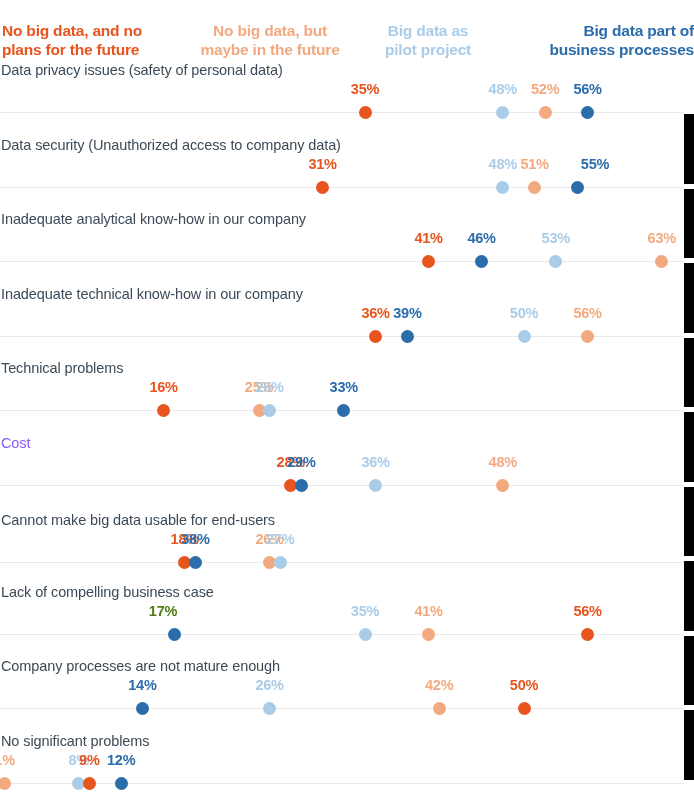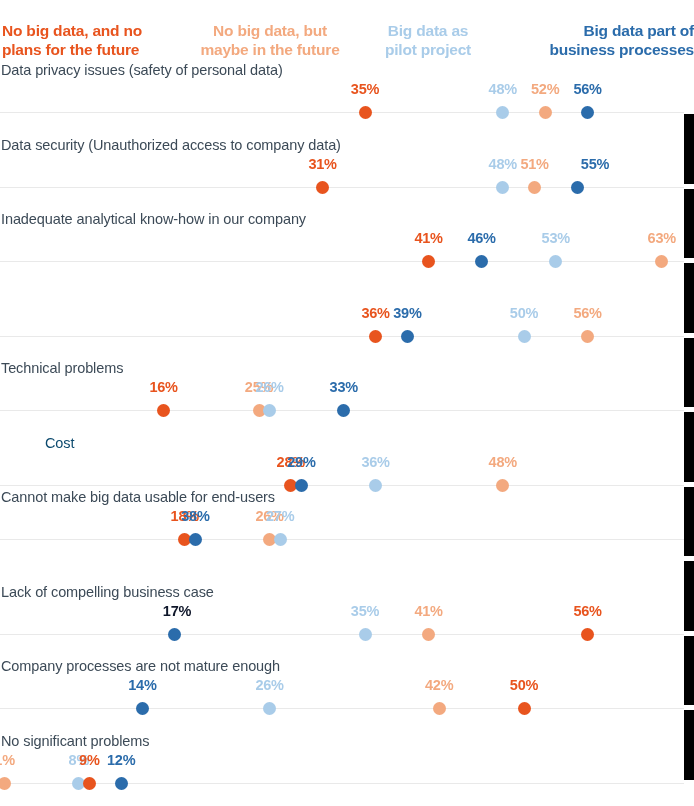--- a/index.html
+++ b/index.html
@@ -144,20 +144,21 @@
         <div class="dot" style="left: 428.6px; background: rgb(232, 84, 30);"></div>
         <div class="dot-label" style="left: 428.6px; color: rgb(232, 84, 30);">41%</div>
         <div class="dot" style="left: 481.6px; background: rgb(43, 108, 171);"></div>
         <div class="dot-label" style="left: 481.6px; color: rgb(43, 108, 171);">46%</div>
         <div class="dot" style="left: 555.8px; background: rgb(169, 204, 233);"></div>
         <div class="dot-label" style="left: 555.8px; color: rgb(169, 204, 233);">53%</div>
         <div class="dot" style="left: 661.8px; background: rgb(243, 169, 127);"></div>
         <div class="dot-label" style="left: 661.8px; color: rgb(243, 169, 127);">63%</div>
       </div>
       <div class="row" style="top: 279.5px;">
+        <div class="row-label" style="color: rgb(60, 74, 87);">Inadequate technical know-how in our company</div>
         <div class="row-axis" style="background: rgb(233, 233, 233);"></div>
         <div class="dot" style="left: 375.6px; background: rgb(232, 84, 30);"></div>
         <div class="dot-label" style="left: 375.6px; color: rgb(232, 84, 30);">36%</div>
         <div class="dot" style="left: 407.4px; background: rgb(43, 108, 171);"></div>
         <div class="dot-label" style="left: 407.4px; color: rgb(43, 108, 171);">39%</div>
         <div class="dot" style="left: 524px; background: rgb(169, 204, 233);"></div>
         <div class="dot-label" style="left: 524px; color: rgb(169, 204, 233);">50%</div>
         <div class="dot" style="left: 587.6px; background: rgb(243, 169, 127);"></div>
         <div class="dot-label" style="left: 587.6px; color: rgb(243, 169, 127);">56%</div>
       </div>
@@ -167,48 +168,48 @@
         <div class="dot" style="left: 163.6px; background: rgb(232, 84, 30);"></div>
         <div class="dot-label" style="left: 163.6px; color: rgb(232, 84, 30);">16%</div>
         <div class="dot" style="left: 259px; background: rgb(243, 169, 127);"></div>
         <div class="dot-label" style="left: 259px; color: rgb(243, 169, 127);">25%</div>
         <div class="dot" style="left: 269.6px; background: rgb(169, 204, 233);"></div>
         <div class="dot-label" style="left: 269.6px; color: rgb(169, 204, 233);">26%</div>
         <div class="dot" style="left: 343.8px; background: rgb(43, 108, 171);"></div>
         <div class="dot-label" style="left: 343.8px; color: rgb(43, 108, 171);">33%</div>
       </div>
       <div class="row" style="top: 428.5px;">
-        <div class="row-label" style="color: #0c4a6e; margin-left: 44px;">Cost</div>
+        <div class="row-label" style="color: #8b5cf6;">Cost</div>
         <div class="row-axis" style="background: rgb(233, 233, 233);"></div>
         <div class="dot" style="left: 290.8px; background: rgb(232, 84, 30);"></div>
         <div class="dot-label" style="left: 290.8px; color: rgb(232, 84, 30);">28%</div>
         <div class="dot" style="left: 301.4px; background: rgb(43, 108, 171);"></div>
         <div class="dot-label" style="left: 301.4px; color: rgb(43, 108, 171);">29%</div>
         <div class="dot" style="left: 375.6px; background: rgb(169, 204, 233);"></div>
         <div class="dot-label" style="left: 375.6px; color: rgb(169, 204, 233);">36%</div>
         <div class="dot" style="left: 502.8px; background: rgb(243, 169, 127);"></div>
         <div class="dot-label" style="left: 502.8px; color: rgb(243, 169, 127);">48%</div>
       </div>
-      <div class="row" style="top: 483px;">
+      <div class="row" style="top: 506px;">
         <div class="row-label" style="color: rgb(60, 74, 87);">Cannot make big data usable for end-users</div>
         <div class="row-axis" style="background: rgb(233, 233, 233);"></div>
         <div class="dot" style="left: 184.8px; background: rgb(232, 84, 30);"></div>
         <div class="dot-label" style="left: 184.8px; color: rgb(232, 84, 30);">18%</div>
         <div class="dot" style="left: 195.4px; background: rgb(43, 108, 171);"></div>
         <div class="dot-label" style="left: 195.4px; color: rgb(43, 108, 171);">38%</div>
         <div class="dot" style="left: 269.6px; background: rgb(243, 169, 127);"></div>
         <div class="dot-label" style="left: 269.6px; color: rgb(243, 169, 127);">26%</div>
         <div class="dot" style="left: 280.2px; background: rgb(169, 204, 233);"></div>
         <div class="dot-label" style="left: 280.2px; color: rgb(169, 204, 233);">27%</div>
       </div>
       <div class="row" style="top: 577.5px;">
         <div class="row-label" style="color: rgb(60, 74, 87);">Lack of compelling business case</div>
         <div class="row-axis" style="background: rgb(233, 233, 233);"></div>
         <div class="dot" style="left: 174.2px; background: rgb(43, 108, 171);"></div>
-        <div class="dot-label" style="left: 177px; color: #0f172a;">17%</div>
+        <div class="dot-label" style="left: 163px; color: #4d7c0f;">17%</div>
         <div class="dot" style="left: 365px; background: rgb(169, 204, 233);"></div>
         <div class="dot-label" style="left: 365px; color: rgb(169, 204, 233);">35%</div>
         <div class="dot" style="left: 428.6px; background: rgb(243, 169, 127);"></div>
         <div class="dot-label" style="left: 428.6px; color: rgb(243, 169, 127);">41%</div>
         <div class="dot" style="left: 587.6px; background: rgb(232, 84, 30);"></div>
         <div class="dot-label" style="left: 587.6px; color: rgb(232, 84, 30);">56%</div>
       </div>
       <div class="row" style="top: 652px;">
         <div class="row-label" style="color: rgb(60, 74, 87);">Company processes are not mature enough</div>
         <div class="row-axis" style="background: rgb(233, 233, 233);"></div>

